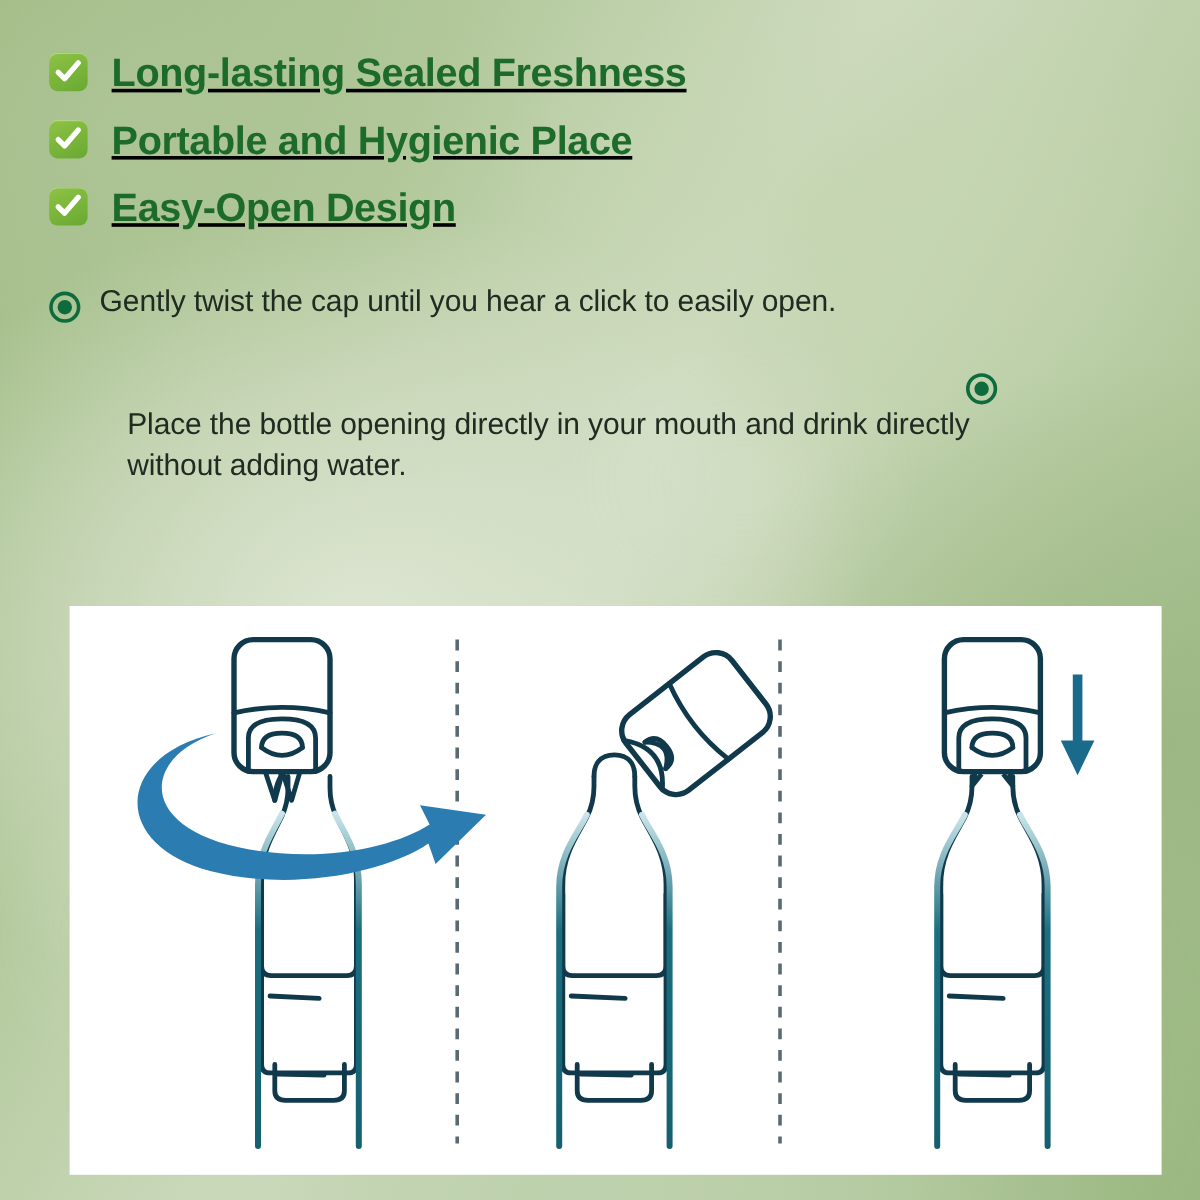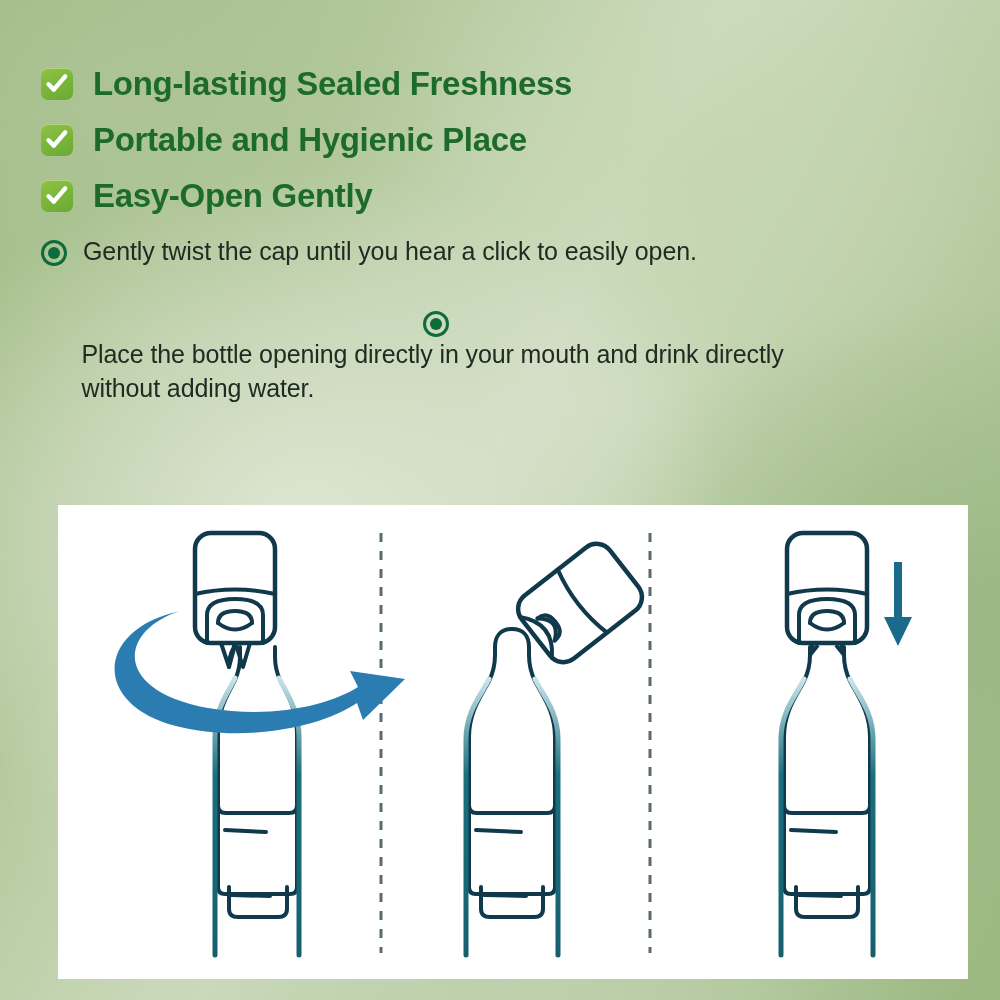--- a/index.html
+++ b/index.html
@@ -40,22 +40,23 @@
 
   
   #features {
     position: absolute;
     left: 41px;
     top: 44px;
     width: 700px;
   }
   .feature-row {
     display: flex;
-    align-items: flex-end;
+    align-items: flex-start;
     height: 56px;
+    text-decoration: underline;
   }
   .check-box {
     width: 32px;
     height: 32px;
     border-radius: 7px;
     background: linear-gradient(155deg, #8fc246 0%, #79b53a 55%, #6aa832 100%);
     box-shadow: inset 0 1px 0 rgba(255,255,255,.35);
     position: relative;
     flex: 0 0 auto;
   }
@@ -72,21 +73,21 @@
 
   
   #instructions {
     position: absolute;
     left: 41px;
     top: 234px;
     width: 790px;
   }
   .instr-row {
     display: flex;
-    align-items: center;
+    align-items: flex-end;
     margin-bottom: 26px;
   }
   .bullet {
     flex: 0 0 auto;
     width: 26px;
     height: 26px;
     margin-top: 4px;
     position: relative;
   }
   .bullet .ring {
@@ -147,21 +148,21 @@
     </div>
     <div class="feature-label">Portable and Hygienic Place</div>
   </div>
 
   <div class="feature-row">
     <div class="check-box">
       <svg width="26" height="26" viewBox="0 0 26 26">
         <path d="M4.5 13.3 L9.8 18.6 L21.2 5.4" stroke="#ffffff" stroke-width="4.4" stroke-linecap="round" stroke-linejoin="round" fill="none"></path>
       </svg>
     </div>
-    <div class="feature-label">Easy-Open Gently</div>
+    <div class="feature-label">Easy-Open Design</div>
   </div>
 
 </div>
 
 <div id="instructions">
 
   <div class="instr-row" style="margin-bottom:38px;">
     <div class="bullet">
       <div class="ring"></div>
         <div class="dot"></div>

